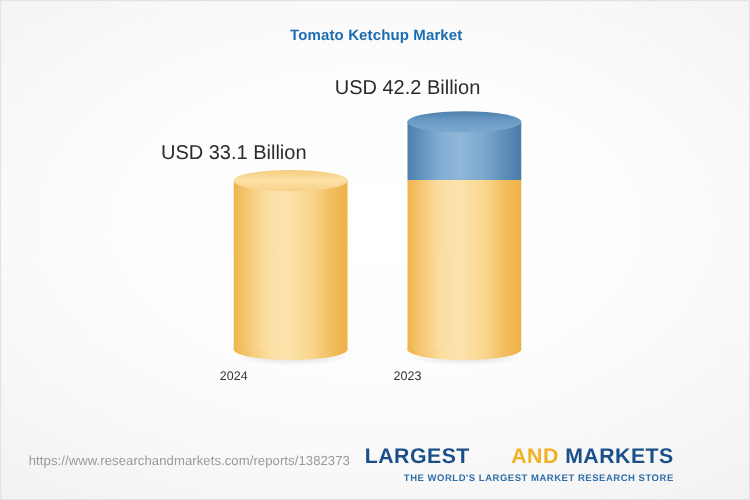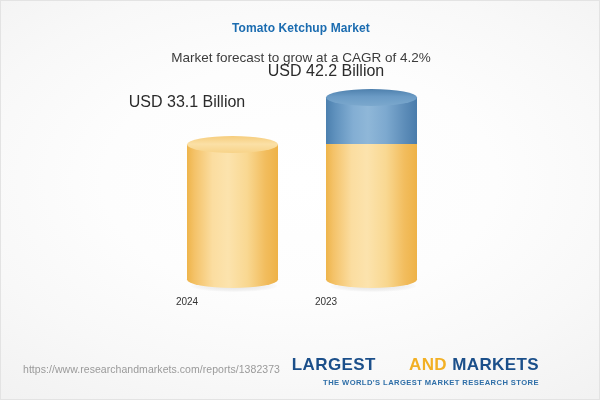--- a/index.html
+++ b/index.html
@@ -227,27 +227,26 @@
     white-space: nowrap;
   }
 </style>
 </head>
 <body>
 
 <div class="infographic">
 
   <div class="header">
     <div class="chart-title">Tomato Ketchup Market</div>
-    <div class="chart-subtitle">Market forecast to grow at a CAGR of 4.2%</div>
   </div>
 
   <div class="plot">
 
     <div class="bar-group g0">
-      <div class="value-label" style="bottom: 195px;">USD 33.1 Billion</div>
+      <div class="value-label" style="bottom: 174px;">USD 33.1 Billion</div>
 
       <div class="cylinder">
         <div class="shadow"></div>
         <div class="base"></div>
         <div class="seg gold" style="height: 136px;">
           <div class="body"></div>
           <div class="cap gold"></div>
         </div>
       </div>
 

